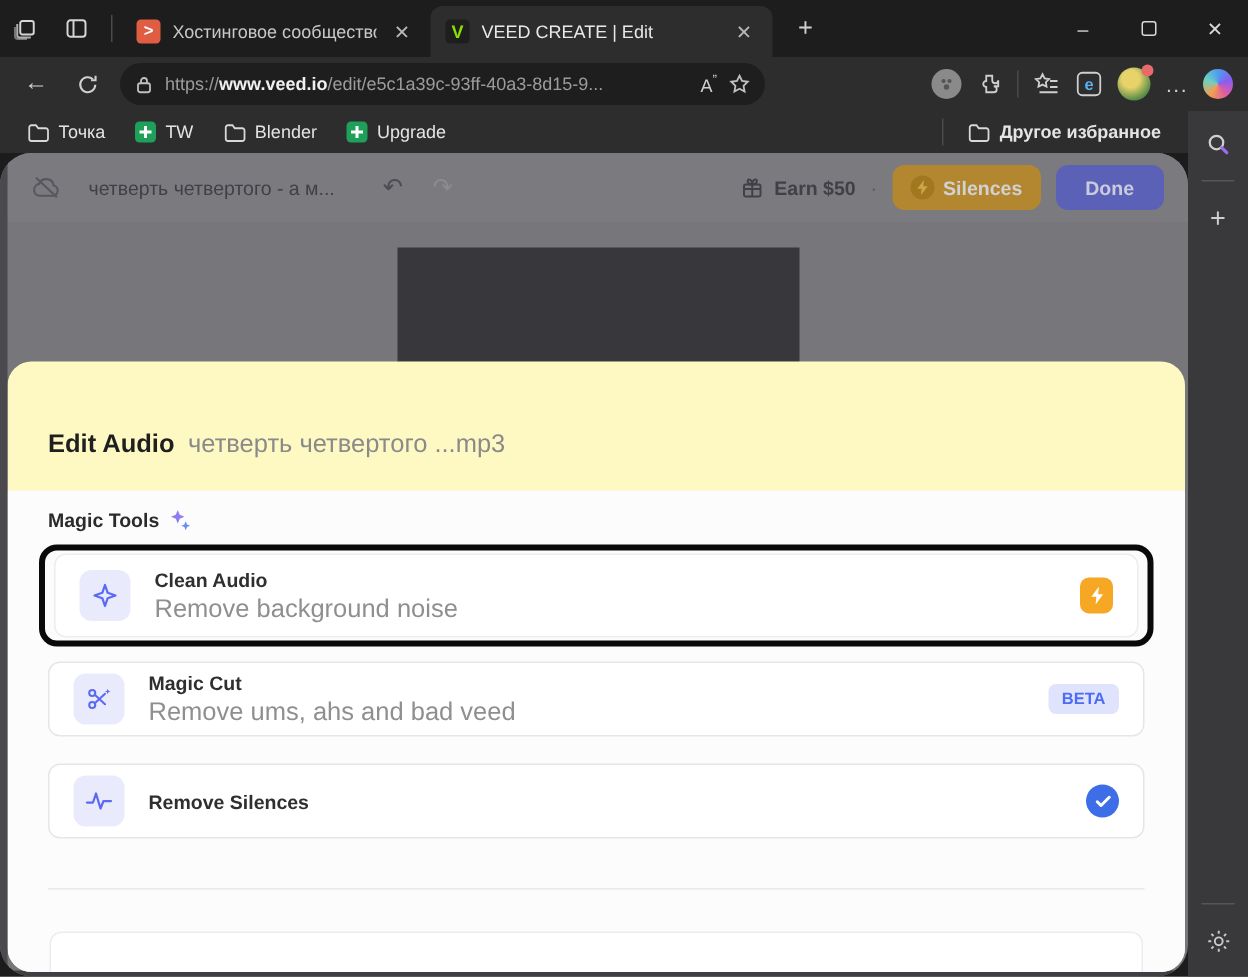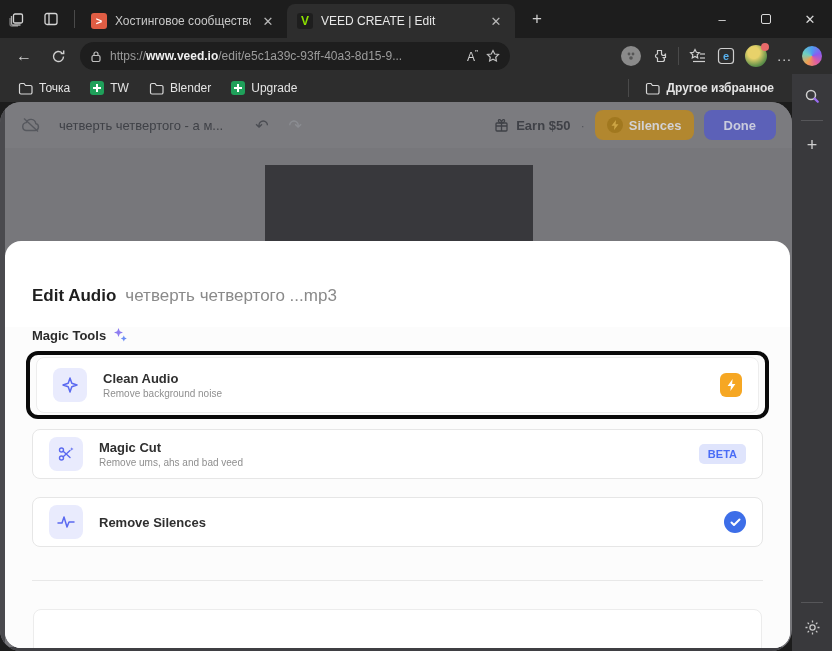--- a/index.html
+++ b/index.html
@@ -69,37 +69,37 @@
   .vh-redo { color:#8b8d92; font-size:16px; margin-left:10px; }
   .vh-right { margin-left:auto; display:flex; align-items:center; gap:10px; }
   .earn { display:flex; align-items:center; gap:7px; font-size:13px; font-weight:bold; color:#3f4147; }
   .mid-dot { color:#55575c; font-size:13px; }
   .btn-upgrade { height:30px; border-radius:8px; background:var(--upgrade-dim,#b2872f); display:flex; align-items:center; gap:6px; padding:0 12px; font-size:13px; font-weight:bold; color:#d2d2d5; }
   .bolt-circle { width:16px; height:16px; border-radius:50%; background:#a1781f; display:flex; align-items:center; justify-content:center; }
   .btn-done { height:30px; border-radius:8px; background:var(--done-dim,#5c61b8); display:flex; align-items:center; padding:0 20px; font-size:13px; font-weight:bold; color:#caccdd; }
   .canvas-rect { position:absolute; left:265px; top:63px; width:268px; height:90px; background:#38383c; }
 
   
-  .modal { position:absolute; left:5px; right:2px; top:139px; bottom:3px; background:#ffffff; border-radius:16px; overflow:hidden; display:flex; flex-direction:column; z-index:2; }
+  .modal { position:absolute; left:5px; right:2px; top:139px; bottom:3px; background:#fef9c3; border-radius:16px; overflow:hidden; display:flex; flex-direction:column; z-index:2; }
   .drag-handle { width:64px; height:7px; border-radius:4px; background:#e4e4e6; margin:13px auto 0; }
   .modal-head { display:flex; align-items:baseline; gap:9px; padding:0 27px; margin-top:32px; }
   .modal-title { font-size:17px; font-weight:bold; color:#1f1f1f; }
   .modal-sub { font-size:17px; color:#8a8a8a; }
   .hdiv { height:1px; background:#ececec; margin-top:21px; }
   .section { flex:1; background:#fcfcfc; padding:0 27px; display:flex; flex-direction:column; }
-  .section-title { display:flex; align-items:center; gap:6px; font-size:13px; font-weight:bold; color:#2b2b2b; }
+  .section-title { display:flex; gap:6px; margin-top:12px; font-size:13px; font-weight:bold; color:#2b2b2b; }
   .annotation { margin:8px -6px 0; border:4px solid #0a0a0a; border-radius:12px; padding:2px 6px; }
   .tool-card { display:flex; align-items:center; gap:16px; background:#fff; border:1px solid #e6e6e6; border-radius:8px; height:50px; padding:0 16px; }
   .tool-card.tall { height:56px; border-color:#ededed; }
   .tool-card.mt14 { margin-top:10px; }
   .tool-card.mt18 { margin-top:18px; }
   .tool-icon { width:34px; height:34px; border-radius:8px; background:#e9ebfd; color:var(--accent-blue,#5b6af0); display:flex; align-items:center; justify-content:center; flex-shrink:0; }
   .tool-text { display:flex; flex-direction:column; }
   .tool-name { font-size:13px; font-weight:600; color:#2f2f2f; }
-  .tool-desc { font-size:10px; color:#8f8f8f; margin-top:2px; }
+  .tool-desc { font-size:17px; color:#8f8f8f; margin-top:2px; }
   .tool-spacer { flex:1; }
   .badge-bolt { width:22px; height:24px; border-radius:6px; background:var(--amber,#f6a723); display:flex; align-items:center; justify-content:center; }
   .badge-beta { background:var(--beta-bg,#dfe4fc); color:var(--beta-text,#4a6cf6); font-size:11px; font-weight:bold; padding:4px 9px; border-radius:5px; }
   .badge-check { width:22px; height:22px; border-radius:50%; background:var(--check-blue,#3d6ee8); display:flex; align-items:center; justify-content:center; }
   .hdiv2 { height:1px; background:#e8e8e8; margin-top:33px; }
   .partial-card { margin:28px 1px 0; height:60px; border:1px solid #ececec; border-radius:8px; background:#fff; }
   svg { display:block; }
 </style>
 </head>
 <body>

